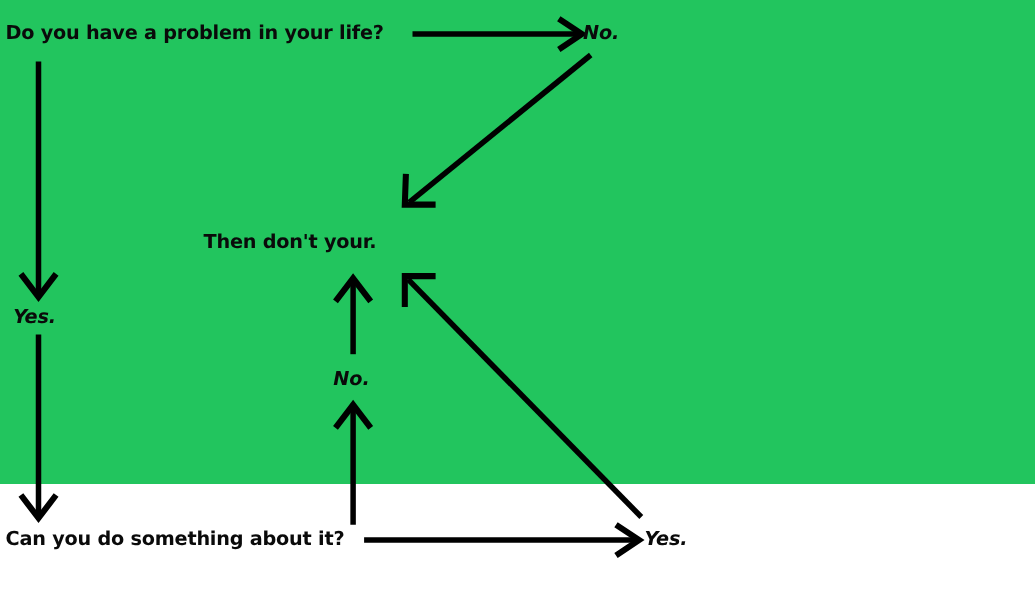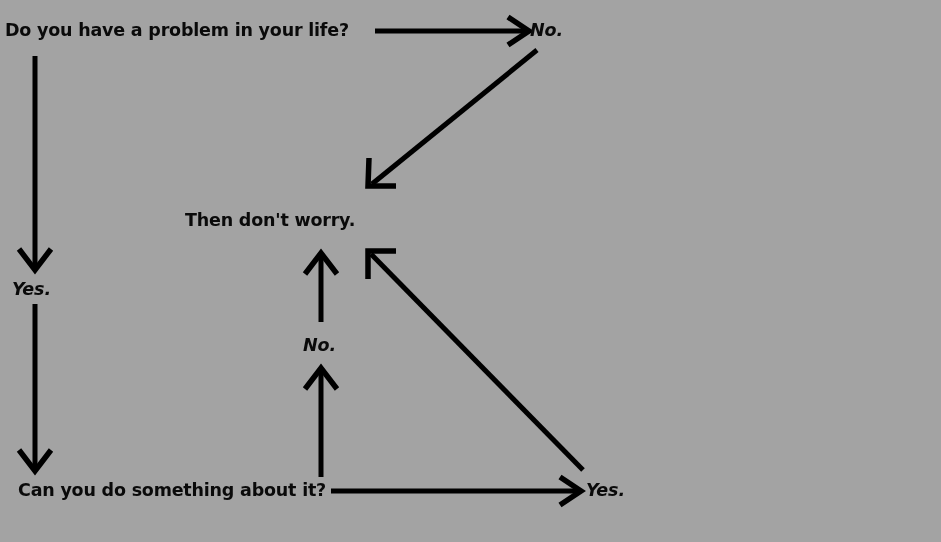--- a/index.html
+++ b/index.html
@@ -9,22 +9,22 @@
   }
   body {
     width: 941px;
     height: 542px;
     overflow: hidden;
     font-family: "DejaVu Sans", sans-serif;
   }
   #flowchart-root {
     position: relative;
     width: 941px;
-    height: 542px;
-    background: #a3a3a3;
+    height: 440px;
+    background: #22c55e;
   }
   #flow-svg {
     position: absolute;
     left: 0;
     top: 0;
     width: 941px;
     height: 542px;
     display: block;
   }
   .node-text {
@@ -105,23 +105,23 @@
     <g>
       <path class="stroke" d="M 583 470 L 371 254"></path>
       <path class="head" d="M 396 251 L 368 251 L 368 279"></path>
     </g>
   </svg>
 
   <div class="node-text q-text" style="left:5px; top:22px;">Do you have a problem in your life?</div>
 
   <div class="node-text label-text" style="left:530px; top:22px;">No.</div>
 
-  <div class="node-text q-text" style="left:185px; top:212px;">Then don't worry.</div>
+  <div class="node-text q-text" style="left:185px; top:212px;">Then don't your.</div>
 
   <div class="node-text label-text" style="left:12px; top:281px;">Yes.</div>
 
   <div class="node-text label-text" style="left:303px; top:337px;">No.</div>
 
-  <div class="node-text q-text" style="left:5px; top:482px;margin-left:13px;">Can you do something about it?</div>
+  <div class="node-text q-text" style="left:5px; top:482px;">Can you do something about it?</div>
 
   <div class="node-text label-text" style="left:586px; top:482px;">Yes.</div>
 
 </div>
 
 </body></html>

